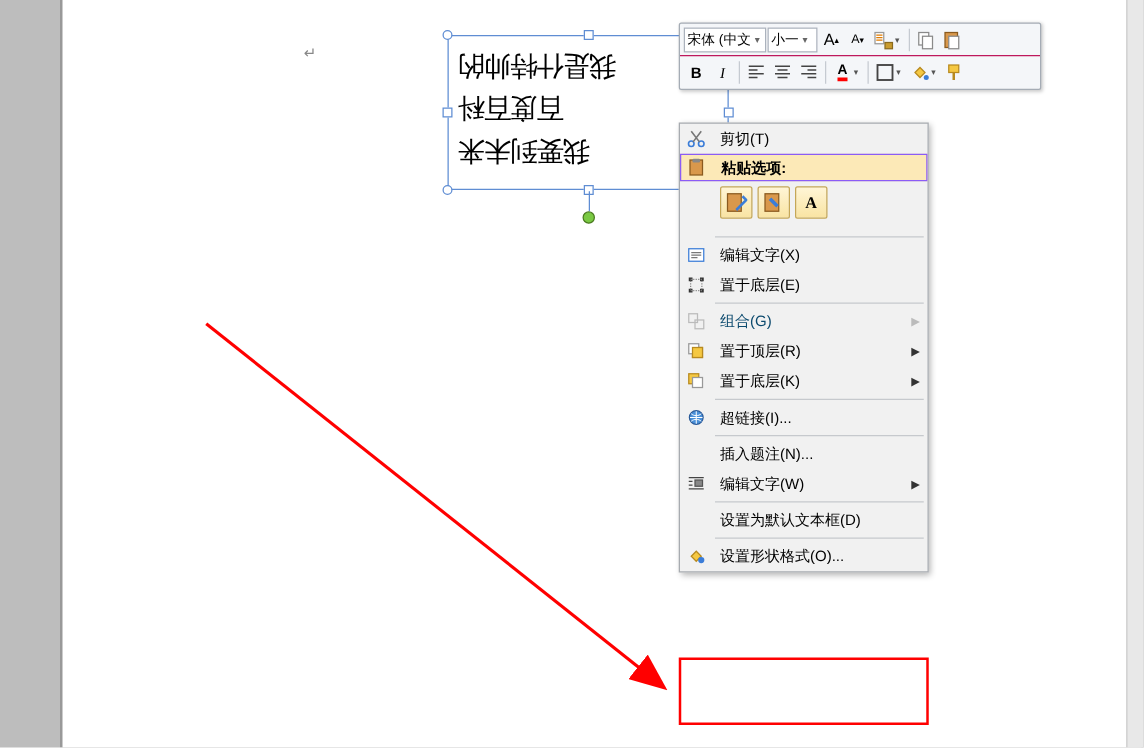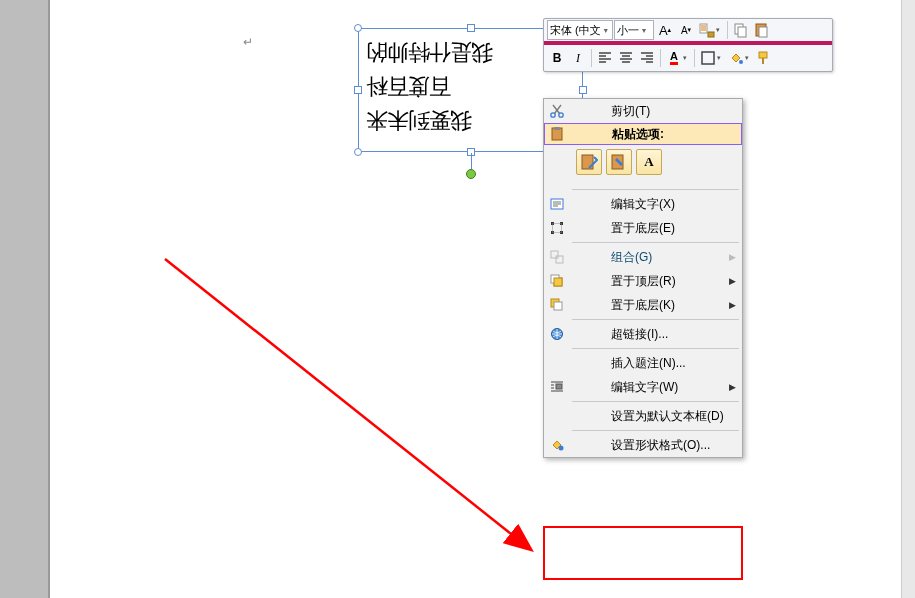--- a/index.html
+++ b/index.html
@@ -112,21 +112,21 @@
       display: flex;
       flex-direction: column;
     }
     .mini-row {
       display: flex;
       align-items: center;
       height: 26px;
       padding: 0 3px;
       gap: 1px;
     }
-    .mini-row.top { border-bottom: 4px solid #be185d; }
+    .mini-row.top { border-bottom: 1px solid #be185d; }
     .font-combo {
       display: inline-flex;
       align-items: center;
       height: 20px;
       border: 1px solid #abb2bd;
       background: #fff;
       font-size: 11px;
       padding: 0 2px;
     }
     .font-combo .dd { margin-left: 3px; color: #666; font-size: 8px; }
@@ -151,21 +151,20 @@
       border: 1px solid #a7abb0;
       box-shadow: 2px 2px 5px rgba(0,0,0,0.3);
     }
     .menu-item {
       display: flex;
       align-items: center;
       height: 24px;
       position: relative;
       padding-right: 16px;
       font-size: 12px;
-      gap: 35px;
     }
     .menu-item.tall { height: 42px; flex-direction: column; align-items: stretch; padding: 2px 0 4px 0; }
     .menu-item.highlighted { background: #fce9b7; border: 1px solid #8b5cf6; height: 22px; }
     .menu-item .icon-col {
       width: 26px;
       display: flex;
       align-items: center;
       justify-content: center;
       height: 100%;
     }

